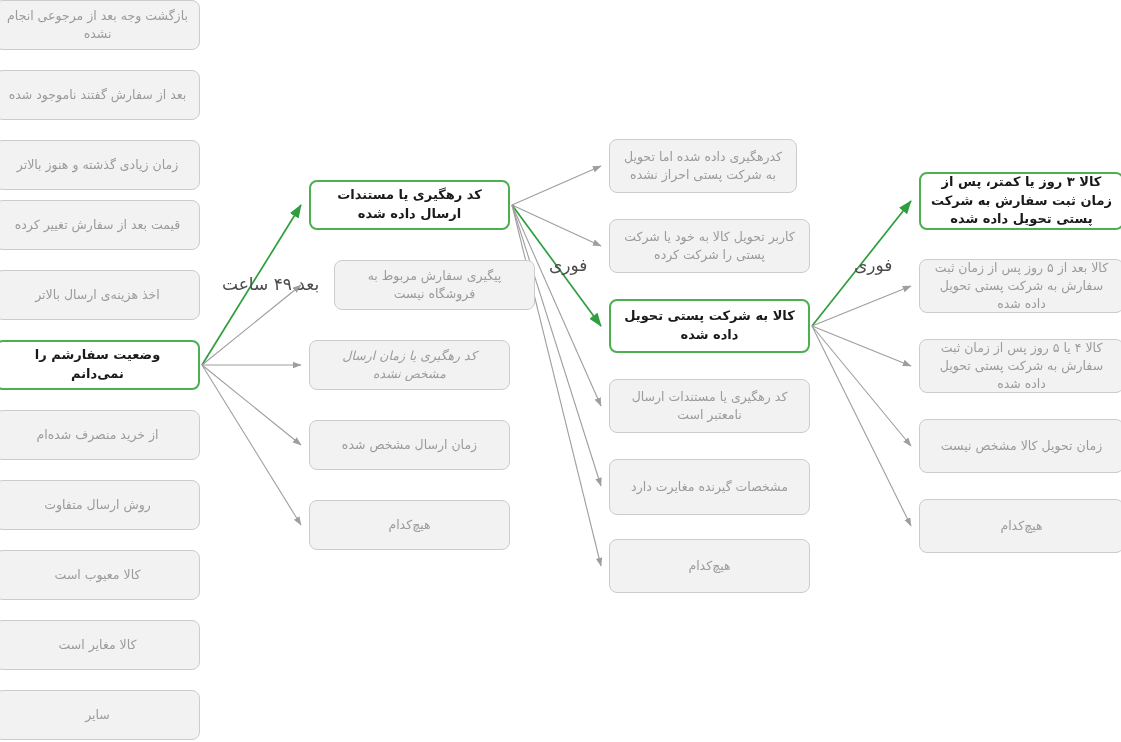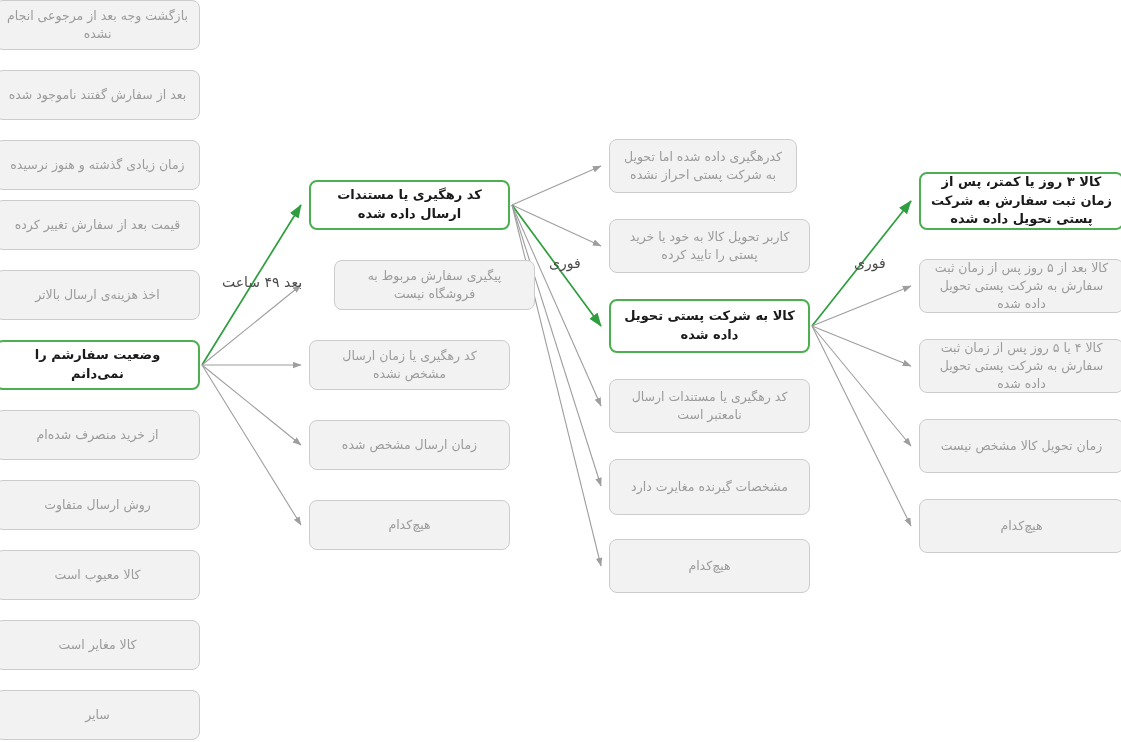--- a/index.html
+++ b/index.html
@@ -56,21 +56,21 @@
     font-weight: bold;
   }
   .node span {
     display: block;
     width: 100%;
     text-align: center;
   }
   .edge-label {
     position: absolute;
     direction: rtl;
-    font-size: 14px;
+    font-size: 17px;
     color: #6f6f6f;
     background: transparent;
     white-space: nowrap;
     text-align: center;
   }
   .edge-label.green {
     color: #4b4b4b;
   }
 </style>
 </head>
@@ -108,21 +108,21 @@
   </svg>
 
   <div id="nodes-group">
       <div class="node inactive" style="left: -5px; top: 0px; width: 205px; height: 50px;">
         <span>بازگشت وجه بعد از مرجوعی انجام نشده</span>
       </div>
       <div class="node inactive" style="left: -5px; top: 70px; width: 205px; height: 50px;">
         <span>بعد از سفارش گفتند ناموجود شده</span>
       </div>
       <div class="node inactive" style="left: -5px; top: 140px; width: 205px; height: 50px;">
-        <span>زمان زیادی گذشته و هنوز نرسیده</span>
+        <span>زمان زیادی گذشته و هنوز بالاتر</span>
       </div>
       <div class="node inactive" style="left: -5px; top: 200px; width: 205px; height: 50px;">
         <span>قیمت بعد از سفارش تغییر کرده</span>
       </div>
       <div class="node inactive" style="left: -5px; top: 270px; width: 205px; height: 50px;">
         <span>اخذ هزینه‌ی ارسال بالاتر</span>
       </div>
       <div class="node active" style="left: -5px; top: 340px; width: 205px; height: 50px;">
         <span>وضعیت سفارشم را نمی‌دانم</span>
       </div>
@@ -140,34 +140,34 @@
       </div>
       <div class="node inactive" style="left: -5px; top: 690px; width: 205px; height: 50px;">
         <span>سایر</span>
       </div>
       <div class="node active" style="left: 309px; top: 180px; width: 201px; height: 50px;">
         <span>کد رهگیری یا مستندات ارسال داده شده</span>
       </div>
       <div class="node inactive" style="left: 309px; top: 260px; width: 201px; height: 50px; margin-left: 25px;">
         <span>پیگیری سفارش مربوط به فروشگاه نیست</span>
       </div>
-      <div class="node inactive" style="left: 309px; top: 340px; width: 201px; height: 50px;">
+      <div class="node inactive" style="left: 309px; top: 340px; width: 201px; height: 50px; font-style: italic;">
         <span>کد رهگیری یا زمان ارسال مشخص نشده</span>
       </div>
       <div class="node inactive" style="left: 309px; top: 420px; width: 201px; height: 50px;">
         <span>زمان ارسال مشخص شده</span>
       </div>
       <div class="node inactive" style="left: 309px; top: 500px; width: 201px; height: 50px;">
         <span>هیچ‌کدام</span>
       </div>
       <div class="node inactive" style="left: 609px; top: 139px; width: 188px; height: 54px;">
         <span>کدرهگیری داده شده اما تحویل به شرکت پستی احراز نشده</span>
       </div>
       <div class="node inactive" style="left: 609px; top: 219px; width: 201px; height: 54px;">
-        <span>کاربر تحویل کالا به خود یا خرید پستی را تایید کرده</span>
+        <span>کاربر تحویل کالا به خود یا شرکت پستی را شرکت کرده</span>
       </div>
       <div class="node active" style="left: 609px; top: 299px; width: 201px; height: 54px;">
         <span>کالا به شرکت پستی تحویل داده شده</span>
       </div>
       <div class="node inactive" style="left: 609px; top: 379px; width: 201px; height: 54px;">
         <span>کد رهگیری یا مستندات ارسال نامعتبر است</span>
       </div>
       <div class="node inactive" style="left: 609px; top: 459px; width: 201px; height: 56px;">
         <span>مشخصات گیرنده مغایرت دارد</span>
       </div>

